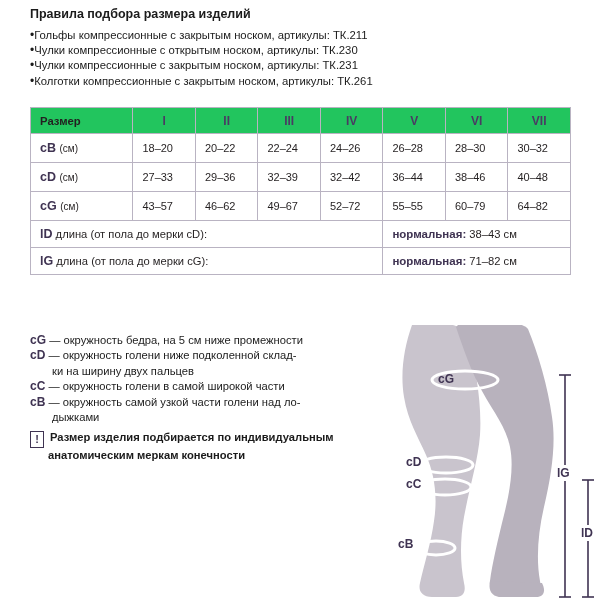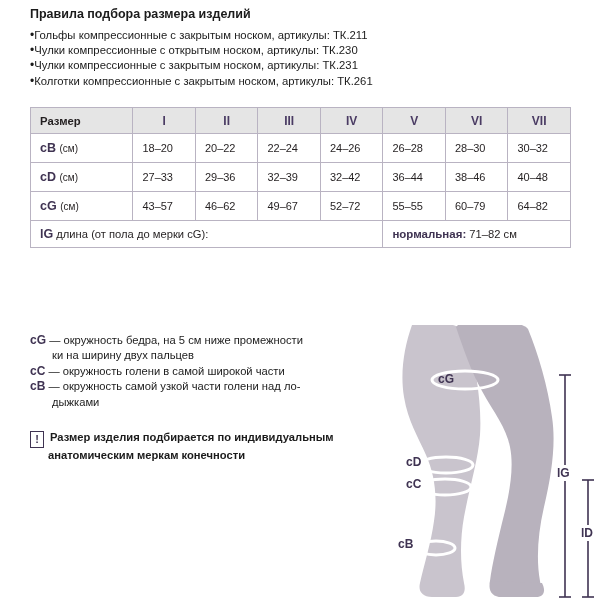--- a/index.html
+++ b/index.html
@@ -42,21 +42,21 @@
     border-collapse:collapse;
     font-size:11px;
   }
   .tbl td,.tbl th{
     border:1px solid #b9b3c2;
     padding:0;
     vertical-align:middle;
   }
   .hdr td{
     height:25px;
-    background:#e5e5e5;
+    background:#22c55e;
     font-weight:bold;
     color:#4a3b63;
     font-size:12px;
     text-align:center;
   }
   .hdr td.lbl{
     text-align:left;
     padding-left:9px;
     font-size:11.3px;
     color:#231f20;
@@ -199,30 +199,35 @@
       <td class="lbl"><span>cG</span> <span class="u">(см)</span></td>
       <td class="val">43–57</td>
       <td class="val">46–62</td>
       <td class="val">49–67</td>
       <td class="val">52–72</td>
       <td class="val">55–55</td>
       <td class="val">60–79</td>
       <td class="val">64–82</td>
     </tr>
 
+    <tr class="rw2">
+      <td class="lbl2" colspan="5"><b>lD</b> <span>длина (от пола до мерки cD):</span></td>
+      <td class="val2" colspan="3"><b>нормальная:</b> <span>38–43 см</span></td>
+    </tr>
 
     <tr class="rw2">
       <td class="lbl2" colspan="5"><b>lG</b> <span>длина (от пола до мерки cG):</span></td>
       <td class="val2" colspan="3"><b>нормальная:</b> <span>71–82 см</span></td>
     </tr>
   </tbody>
     </table>
 
   <div class="legend">
     <div><span class="k">cG</span> <span>— окружность бедра, на 5 см ниже промежности</span></div>
+    <div><span class="k">cD</span> <span>— окружность голени ниже подколенной склад-</span></div>
     <div style="padding-left:22px"><span>ки на ширину двух пальцев</span></div>
     <div><span class="k">cC</span> <span>— окружность голени в самой широкой части</span></div>
     <div><span class="k">cB</span> <span>— окружность самой узкой части голени над ло-</span></div>
     <div style="padding-left:22px"><span>дыжками</span></div>
   </div>
 
   <div class="note">
     <span class="excl">!</span><span class="txt">Размер изделия подбирается по индивидуальным</span>
     <div style="padding-left:18px">анатомическим меркам конечности</div>
   </div>

